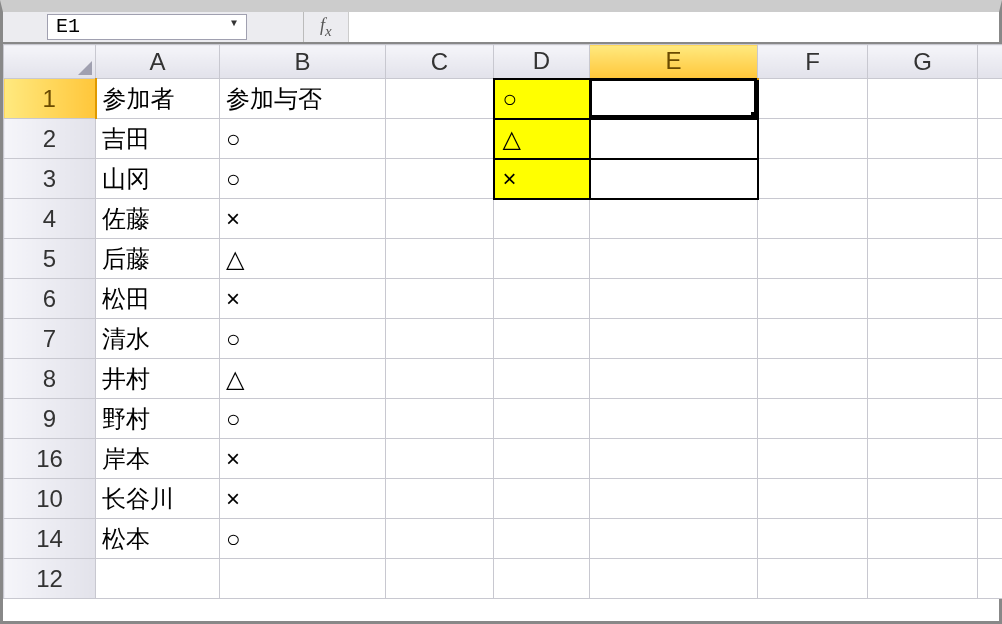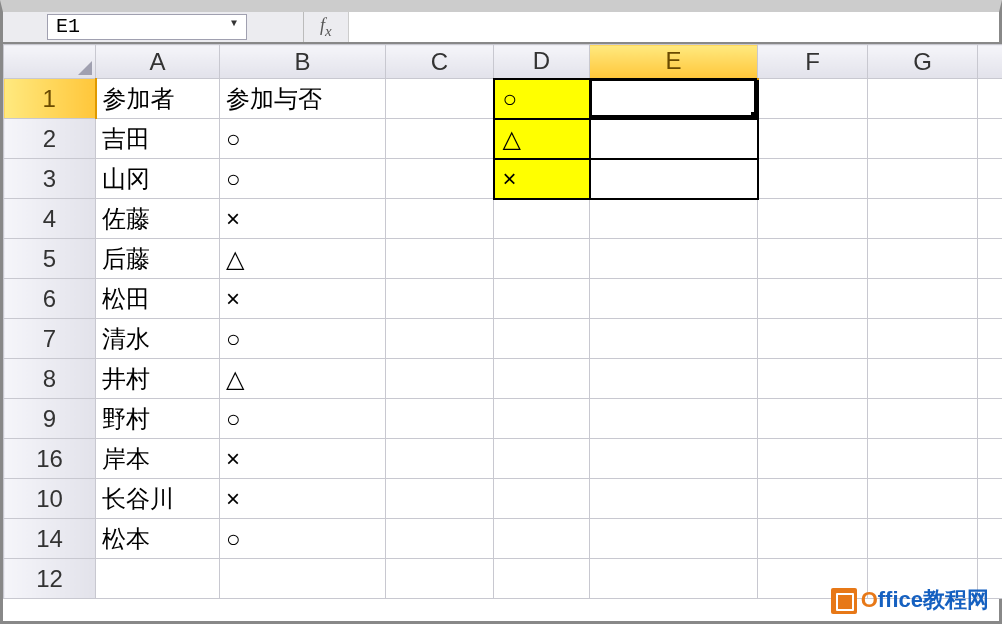--- a/index.html
+++ b/index.html
@@ -391,18 +391,15 @@
           <td></td>
           <td></td>
         </tr>
       </tbody>
     </table>
 
     <div class="active-cell-overlay" style="top:34px; left:586px; width:168px; height:40px;"></div>
   </div>
 
   <div class="watermark">
-    <div class="wm-line1">
-      <span class="wm-icon"></span><span class="o1">O</span><span class="rest">ffice教程网</span>
-    </div>
   </div>
 
 </div>
 
 </body></html>

